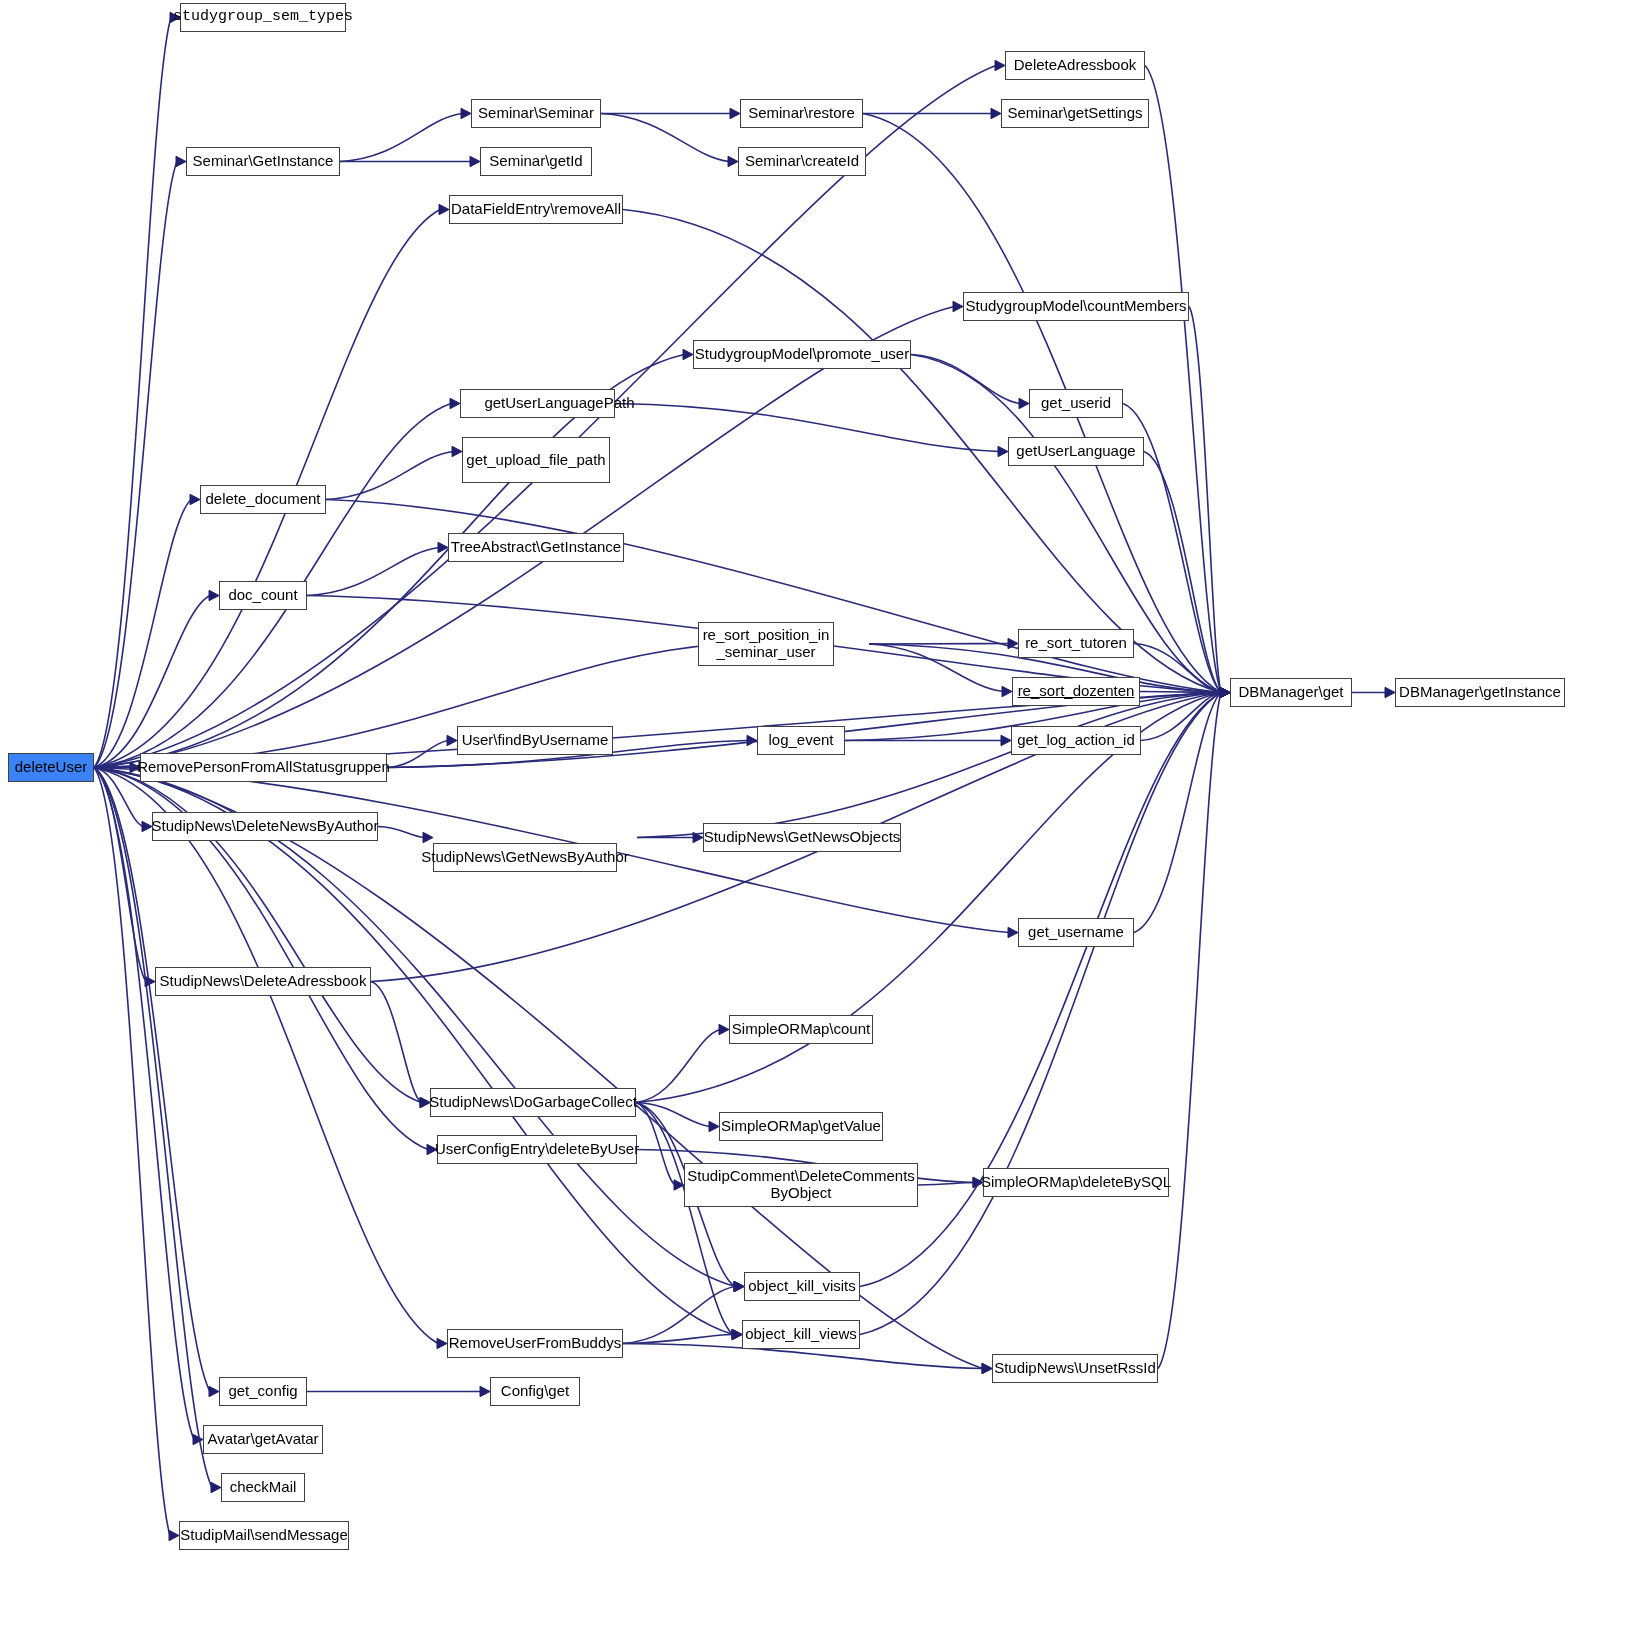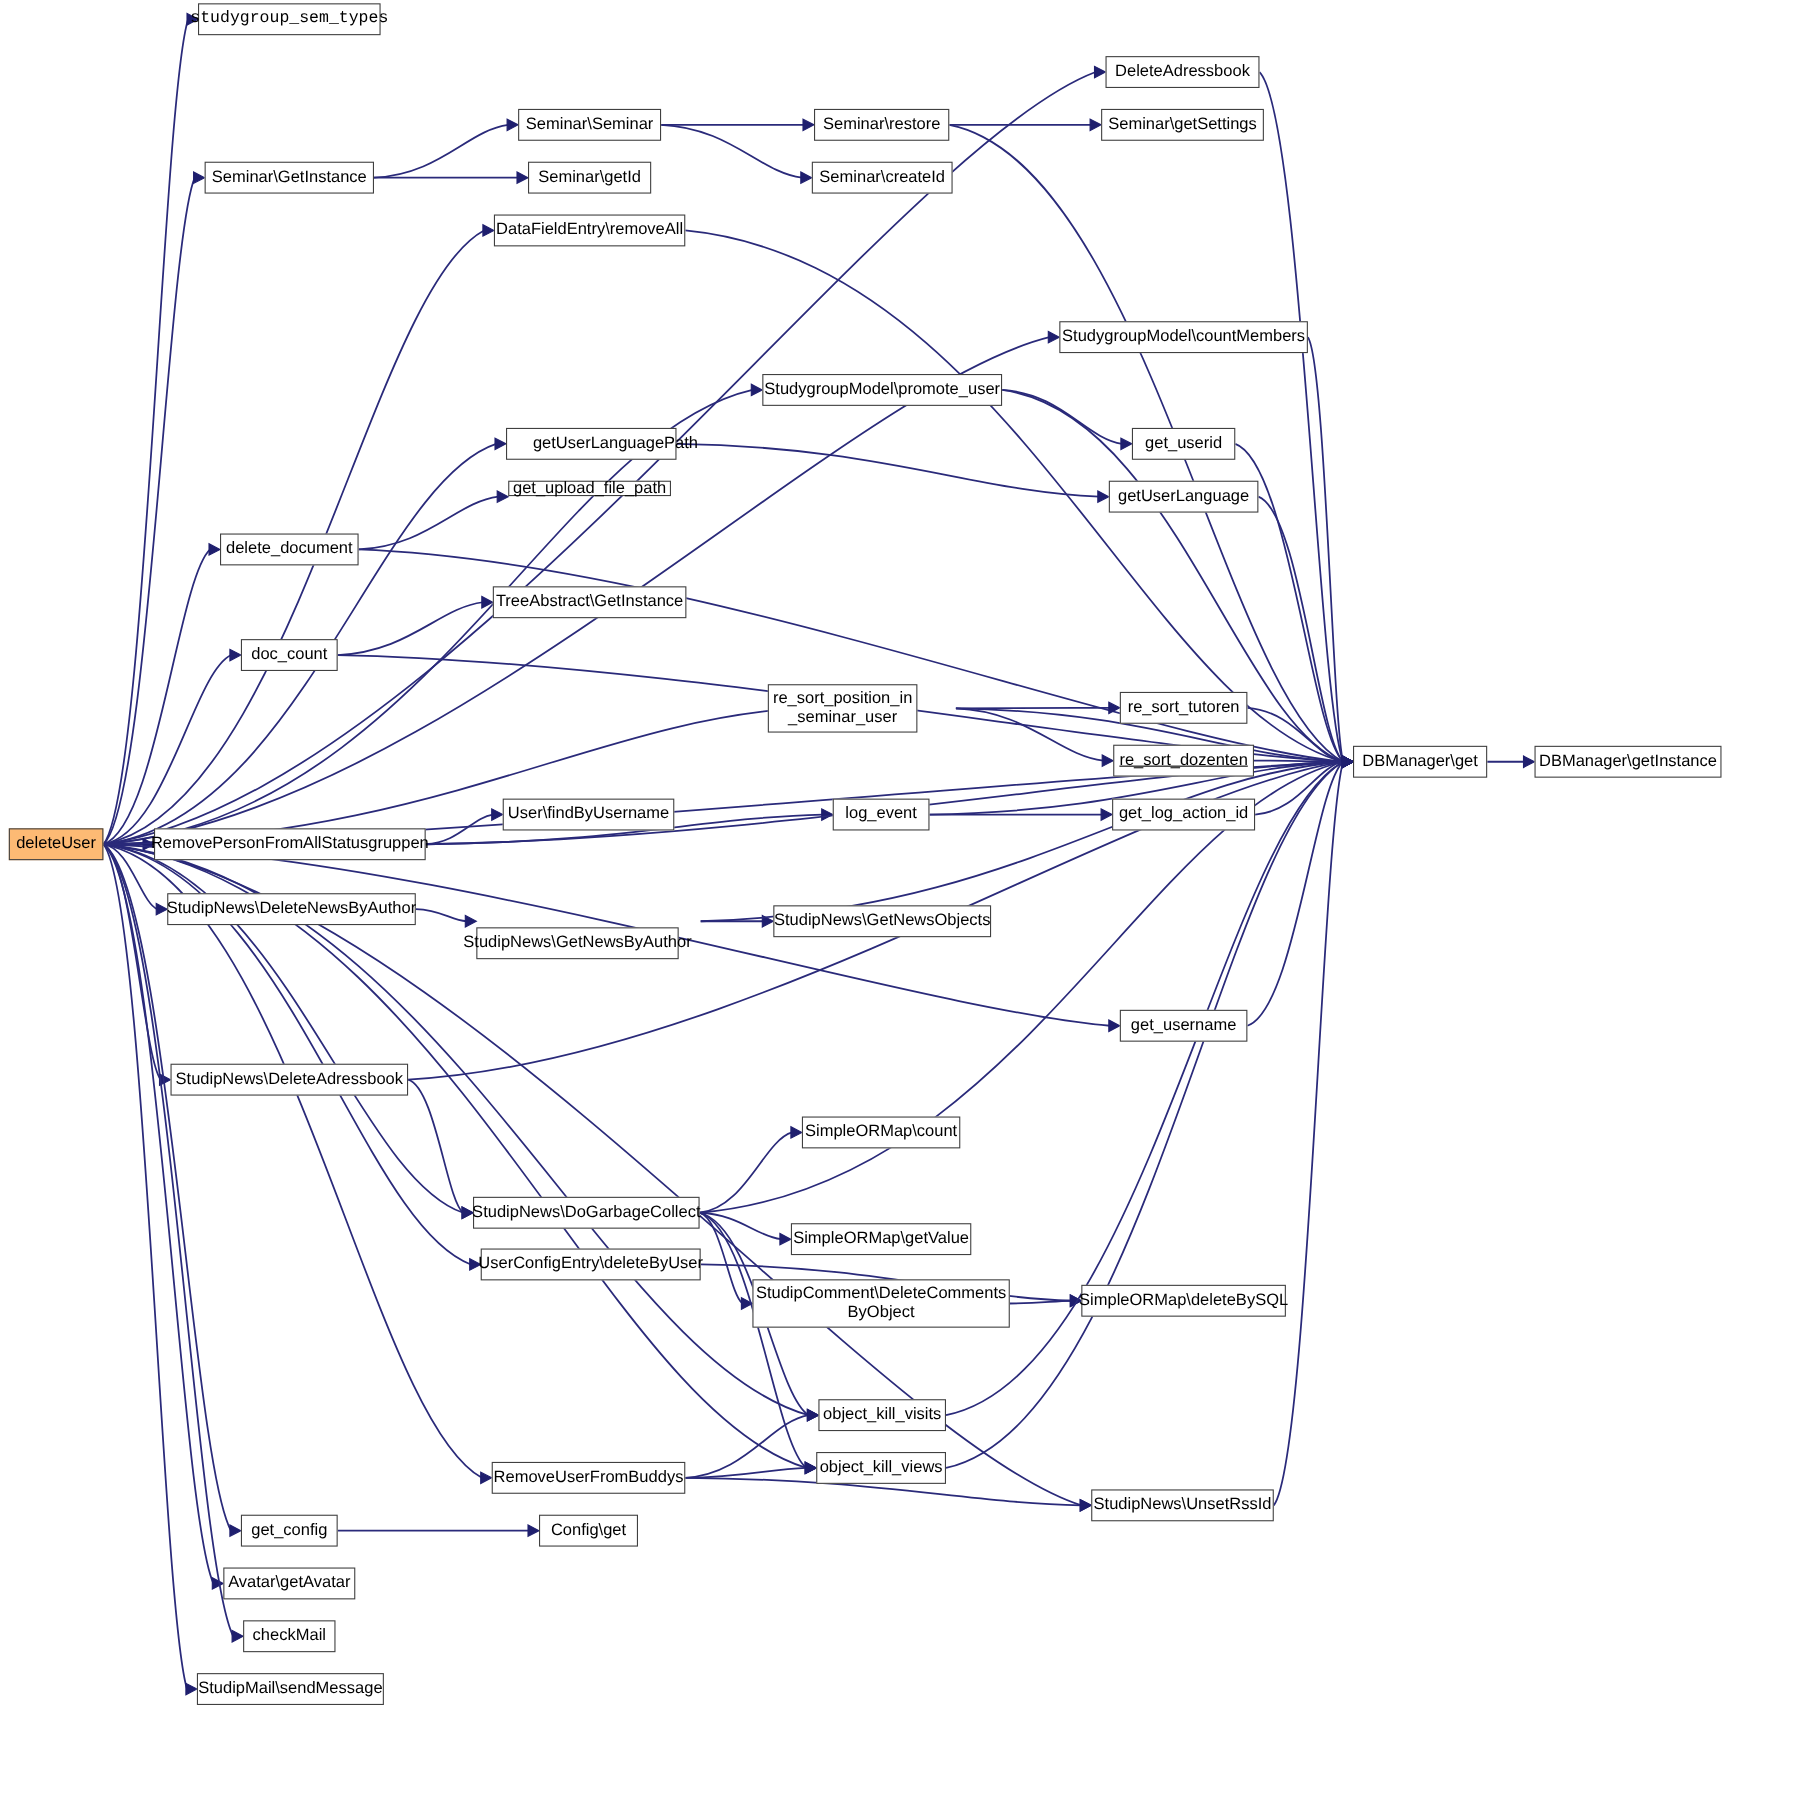--- a/index.html
+++ b/index.html
@@ -5,21 +5,21 @@
   html,body{margin:0;padding:0;background:#ffffff;}
   body{font-family:"Liberation Sans",sans-serif;}
   #canvas{position:relative;width:1648px;height:1633px;background:#fff;overflow:hidden;}
   svg.edges{position:absolute;left:0;top:0;width:1648px;height:1633px;}
   svg.edges path{fill:none;stroke:#2a2a7a;stroke-width:1.6;}
   svg.edges polygon{fill:#1f1f6e;stroke:#1f1f6e;}
   .node{position:absolute;box-sizing:border-box;border:1.4px solid #404040;background:#ffffff;
         display:flex;align-items:center;justify-content:center;text-align:center;
         font-family:"Liberation Sans",sans-serif;font-size:15px;color:#000;line-height:1.12;
         white-space:pre-line;}
-  .node.root{background:#fdba74;}
+  .node.root{background:#3b82f6;}
 </style>
 </head>
 <body>
 
 <div id="canvas">
   <svg class="edges" id="edge-layer" viewBox="0 0 1648 1633" preserveAspectRatio="none">
       <path d="M 94 767.5 C 132.115 722.5, 147.70749999999998 92.5, 171 17.5"></path>
       <polygon points="180,17.5 170,12.3 170,22.7"></polygon>
       <path d="M 94 767.5 C 400 725.38, 809 135.7, 996 65.5"></path>
       <polygon points="1005,65.5 995,60.3 995,70.7"></polygon>
@@ -181,21 +181,21 @@
       <div class="node" style="left: 1001px; top: 99px; width: 148px; height: 29px;">Seminar\getSettings</div>
       <div class="node" style="left: 186px; top: 147px; width: 154px; height: 29px;">Seminar\GetInstance</div>
       <div class="node" style="left: 480px; top: 147px; width: 112px; height: 29px;">Seminar\getId</div>
       <div class="node" style="left: 738px; top: 147px; width: 128px; height: 29px;">Seminar\createId</div>
       <div class="node" style="left: 449px; top: 195px; width: 174px; height: 29px;">DataFieldEntry\removeAll</div>
       <div class="node" style="left: 963px; top: 292px; width: 226px; height: 29px;">StudygroupModel\countMembers</div>
       <div class="node" style="left: 693px; top: 340px; width: 218px; height: 29px;">StudygroupModel\promote_user</div>
       <div class="node" style="left: 1029px; top: 389px; width: 94px; height: 29px;">get_userid</div>
       <div class="node" style="left: 460px; top: 389px; width: 155px; height: 29px; padding-left: 44px;">getUserLanguagePath</div>
       <div class="node" style="left: 1008px; top: 437px; width: 136px; height: 29px;">getUserLanguage</div>
-      <div class="node" style="left: 462px; top: 437px; width: 148px; height: 14px;">get_upload_file_path</div>
+      <div class="node" style="left: 462px; top: 437px; width: 148px; height: 46px;">get_upload_file_path</div>
       <div class="node" style="left: 200px; top: 485px; width: 126px; height: 29px;">delete_document</div>
       <div class="node" style="left: 448px; top: 533px; width: 176px; height: 29px;">TreeAbstract\GetInstance</div>
       <div class="node" style="left: 219px; top: 581px; width: 88px; height: 29px;">doc_count</div>
       <div class="node" style="left: 698px; top: 622px; width: 136px; height: 44px;">re_sort_position_in
 _seminar_user</div>
       <div class="node" style="left: 1018px; top: 629px; width: 116px; height: 29px;">re_sort_tutoren</div>
       <div class="node" style="left: 1012px; top: 677px; width: 128px; height: 29px; text-decoration: underline;">re_sort_dozenten</div>
       <div class="node" style="left: 1230px; top: 678px; width: 122px; height: 29px;">DBManager\get</div>
       <div class="node" style="left: 1395px; top: 678px; width: 170px; height: 29px;">DBManager\getInstance</div>
       <div class="node" style="left: 457px; top: 726px; width: 156px; height: 29px;">User\findByUsername</div>

